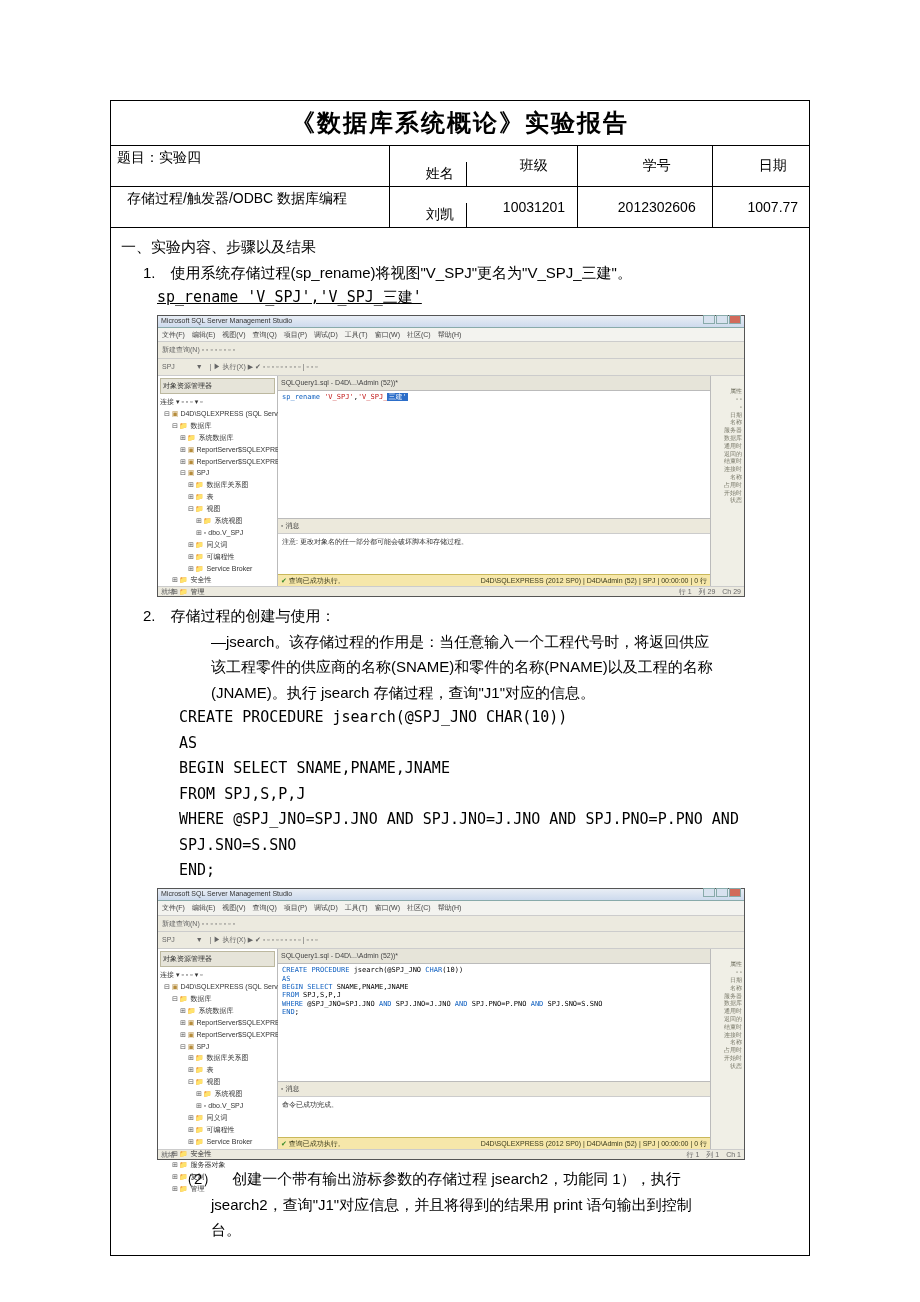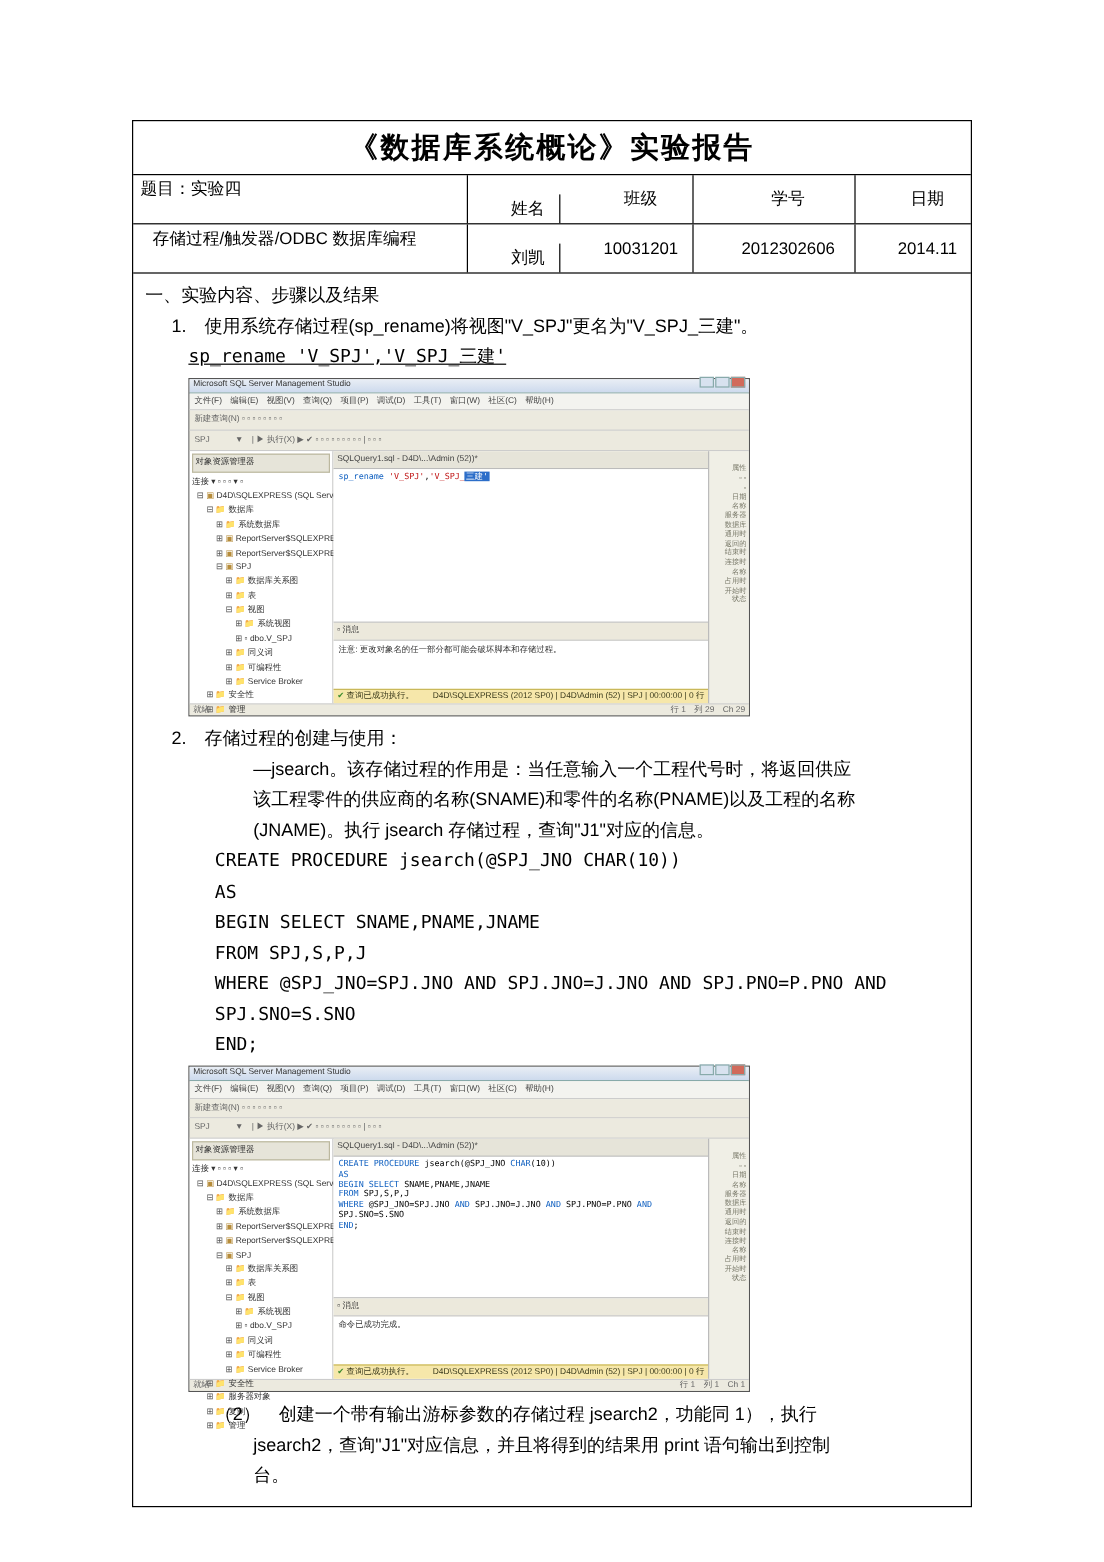--- a/index.html
+++ b/index.html
@@ -54,21 +54,21 @@
     line-height: 1.7;
   }
   .sect { font-size: 15px; }
   .indent1 { padding-left: 22px; }
   .indent2 { padding-left: 58px; }
   .indent2b { padding-left: 90px; }
   .code-line { font-family: "SimSun", monospace; padding-left: 58px; }
   .code-line-0 { font-family: "SimSun", monospace; padding-left: 36px; text-decoration: underline; }
   .ssms {
     margin: 4px 0 6px 36px;
-    width: 468px;
+    width: 588px;
     border: 1px solid #555;
     background: #f4f4f0;
     font-size: 7px;
     font-family: "Tahoma", sans-serif;
     color: #333;
   }
   .ssms-titlebar {
     height: 12px;
     background: linear-gradient(#e9eef5, #cddaed);
     border-bottom: 1px solid #8aa;
@@ -206,21 +206,21 @@
     <div class="w-sid">学号</div>
     <div class="w-date">日期</div>
   </div>
   <div class="meta-row">
     <div class="topic-cell" style="padding-left:16px;">
       <span>存储过程/触发器/ODBC 数据库编程</span>
     </div>
     <div class="w-name">刘凯</div>
     <div class="w-class">10031201</div>
     <div class="w-sid">2012302606</div>
-    <div class="w-date">2014.11</div>
+    <div class="w-date">1007.77</div>
   </div>
 
   <div class="body-cell">
     <div class="sect">一、实验内容、步骤以及结果</div>
 
     <div class="indent1">1.　使用系统存储过程(sp_rename)将视图"V_SPJ"更名为"V_SPJ_三建"。</div>
     <div class="code-line-0">sp_rename 'V_SPJ','V_SPJ_三建'</div>
 
     <div class="ssms">
       <div class="ssms-titlebar">

